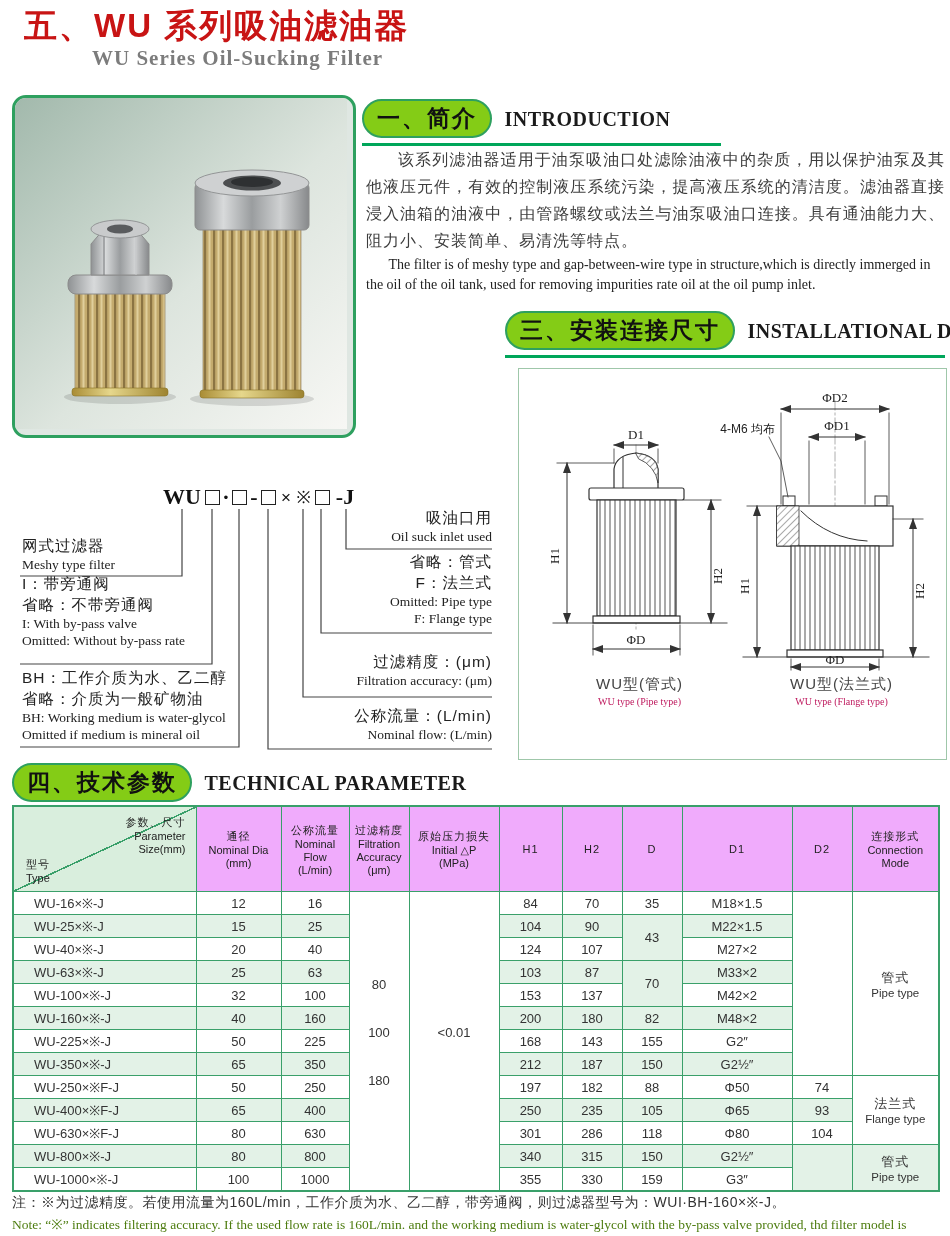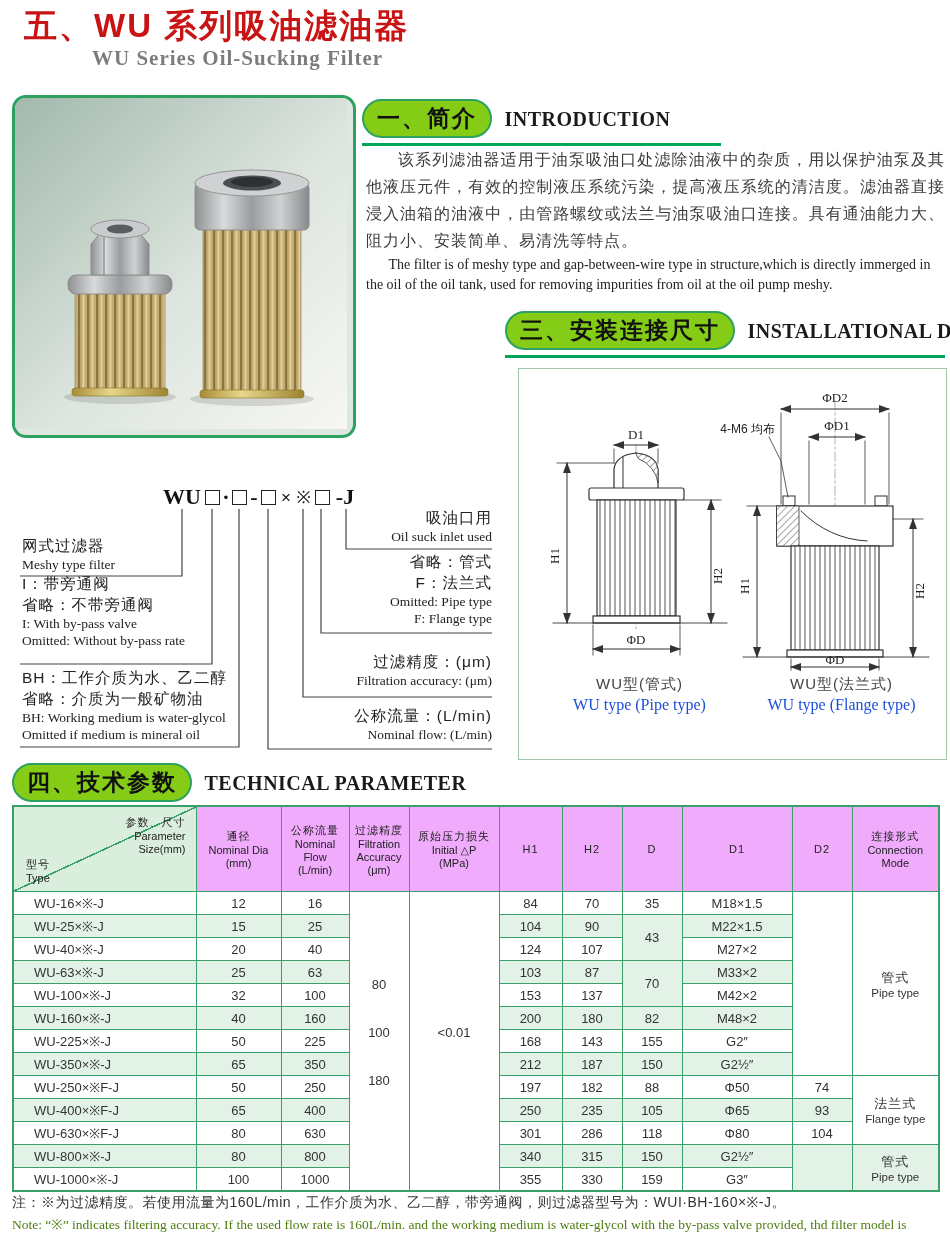--- a/index.html
+++ b/index.html
@@ -27,21 +27,21 @@
   .intro-cn{position:absolute;left:366px;top:146px;width:579px;font-size:16px;line-height:27px;
             color:#3c3c3c;text-align:justify;text-indent:2em;letter-spacing:1px;}
   .intro-en{position:absolute;left:366px;top:255px;width:579px;font-family:"Liberation Serif",serif;
             font-size:14px;line-height:20px;color:#222;text-indent:1.6em;}
 
   
   .dims{position:absolute;left:518px;top:368px;width:427px;height:390px;border:1px solid #9fc7aa;background:#fff;}
   .dims svg{position:absolute;left:0;top:2px;}
   .cap{position:absolute;top:306px;text-align:center;color:#444;}
   .cap .cn{font-size:15px;letter-spacing:1px;}
-  .cap .en{font-family:"Liberation Serif",serif;font-size:16px;margin-top:2px;color:#1d4ed8;}
+  .cap .en{font-family:"Liberation Serif",serif;font-size:10px;margin-top:2px;color:#be185d;}
   .cap-pipe{left:28px;width:185px;}
   .cap-flange{left:225px;width:195px;}
 
   
   .typedir{position:absolute;left:12px;top:485px;width:492px;height:280px;}
   .typedir svg{position:absolute;left:0;top:0;}
   .code-el{position:absolute;top:0;text-align:center;font-family:"Liberation Serif",serif;
            font-weight:bold;font-size:22px;color:#111;line-height:24px;}
   .code-sym{position:absolute;top:2px;text-align:center;font-size:17px;color:#111;line-height:22px;}
   .code-box{position:absolute;top:5px;width:13px;height:13px;border:1.5px solid #222;background:#fff;}
@@ -141,21 +141,21 @@
       </g>
     </svg>
   </div>
 
   <div class="sec" style="left:362px;top:99px;width:359px;">
     <span class="pill">一、简介</span>
     <span class="sec-en">INTRODUCTION</span>
   </div>
 
   <div class="intro-cn">该系列滤油器适用于油泵吸油口处滤除油液中的杂质，用以保护油泵及其他液压元件，有效的控制液压系统污染，提高液压系统的清洁度。滤油器直接浸入油箱的油液中，由管路螺纹或法兰与油泵吸油口连接。具有通油能力大、阻力小、安装简单、易清洗等特点。</div>
-  <div class="intro-en">The filter is of meshy type and gap-between-wire type in structure,which is directly immerged in the oil of the oil tank, used for removing impurities from oil at the oil pump meshy.</div>
+  <div class="intro-en">The filter is of meshy type and gap-between-wire type in structure,which is directly immerged in the oil of the oil tank, used for removing impurities rate oil at the oil pump inlet.</div>
 
   <div class="sec" style="left:505px;top:311px;width:440px;">
     <span class="pill">三、安装连接尺寸</span>
     <span class="sec-en">INSTALLATIONAL DIMENSIONS</span>
   </div>
 
   <div class="dims">
     <svg width="425" height="300" viewBox="0 0 425 300">
       <defs>
         <marker id="ar" markerWidth="11" markerHeight="8" refX="10" refY="4" orient="auto-start-reverse">

